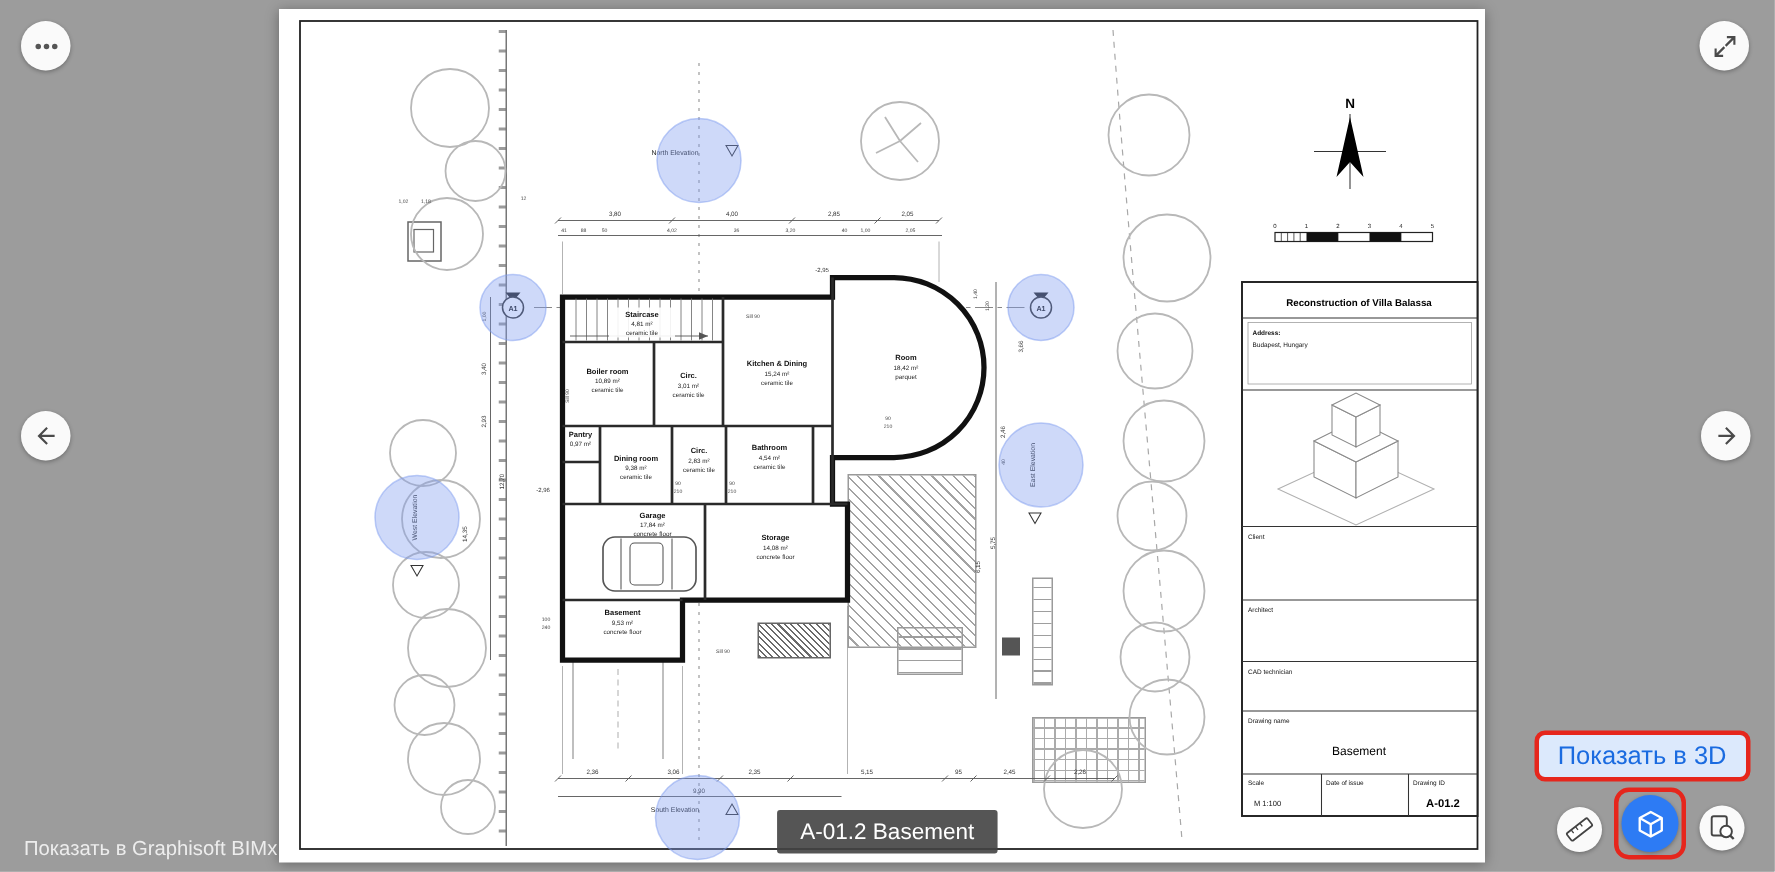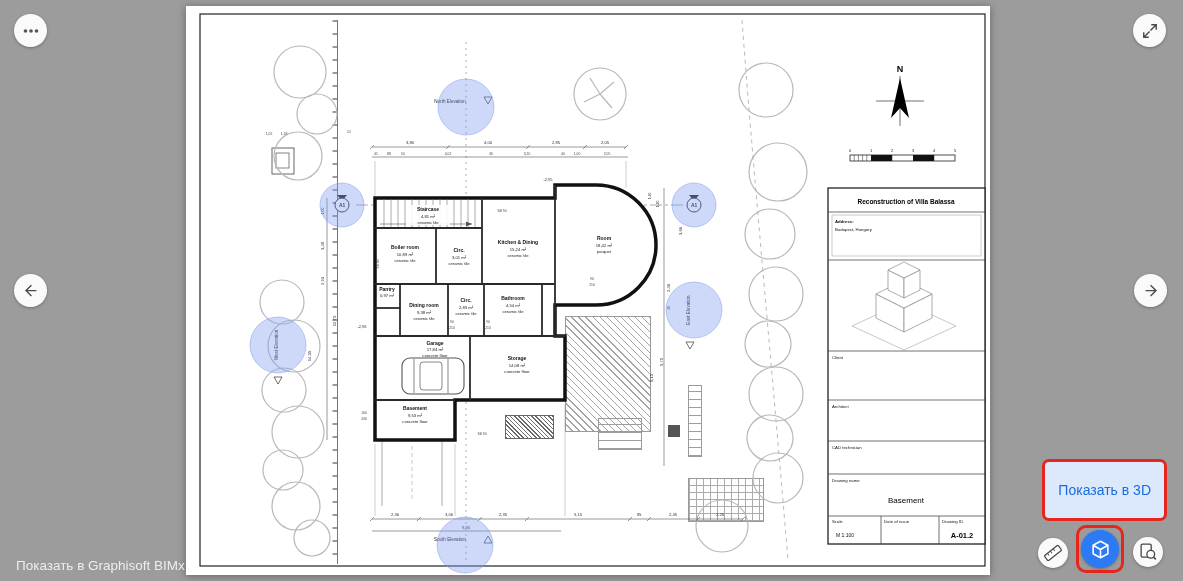--- a/index.html
+++ b/index.html
@@ -39,21 +39,21 @@
       background:rgba(255,255,255,.95);display:flex;align-items:center;justify-content:center;
       box-shadow:0 1px 3px rgba(0,0,0,.3);cursor:pointer;border:none;padding:0;}
   .btn-more{left:14px;top:14px;}
   .btn-full{right:17px;top:14px;}
   .btn-prev{left:14px;top:274px;}
   .btn-next{right:16px;top:274px;}
   .credit{position:absolute;left:16px;bottom:8px;color:rgba(255,255,255,.82);font-size:13.5px;}
   .tooltip{position:absolute;left:50%;bottom:12px;transform:translateX(-50%);
       background:rgba(66,66,66,.9);color:#fff;font-size:15px;padding:6px 16px;border-radius:2px;white-space:nowrap;}
   .show3d{position:absolute;right:16px;bottom:60px;background:#dcE9fc;border:3px solid #e6261c;
-      border-radius:7px;color:#1a6be0;font-size:14px;padding:20px 13px;cursor:pointer;
+      border-radius:7px;color:#1a6be0;font-size:17px;padding:4px 13px;cursor:pointer;
       font-family:"Liberation Sans","DejaVu Sans",sans-serif;}
   .btn-ruler{right:115px;bottom:13px;width:30px;height:30px;}
   .cube-wrap{position:absolute;right:59px;bottom:8px;border:3px solid #e6261c;border-radius:10px;padding:2px;}
   .cube-btn{width:38px;height:38px;border-radius:50%;background:#2d7bf4;display:flex;align-items:center;
       justify-content:center;border:none;cursor:pointer;box-shadow:0 1px 3px rgba(0,0,0,.3);padding:0;}
   .btn-search{right:20px;bottom:14px;width:30px;height:30px;}
 </style>
 </head>
 <body>
 
@@ -381,20 +381,21 @@
   </button>
 
   <button class="btn-circle btn-next">
     <svg width="20" height="20" viewBox="0 0 24 24" fill="none" stroke="#4a4a4a" stroke-width="1.7">
       <path d="M11.5 5 L18 11.5 L11.5 18 M17.5 11.5 H5.5"></path>
     </svg>
   </button>
 
   <div class="credit">Показать в Graphisoft BIMx</div>
 
+  <div class="tooltip">A-01.2 Basement</div>
 
   <button class="show3d">Показать в 3D</button>
 
   <button class="btn-circle btn-ruler">
     <svg width="22" height="22" viewBox="0 0 24 24">
       <g transform="rotate(-38 12 12)" fill="#fff" stroke="#444" stroke-width="1.3">
         <rect x="2.5" y="8.5" width="19" height="7" rx="1.2"></rect>
         <path d="M7 8.5v3M11 8.5v3M15 8.5v3" fill="none" stroke-width="1"></path>
       </g>
     </svg>

